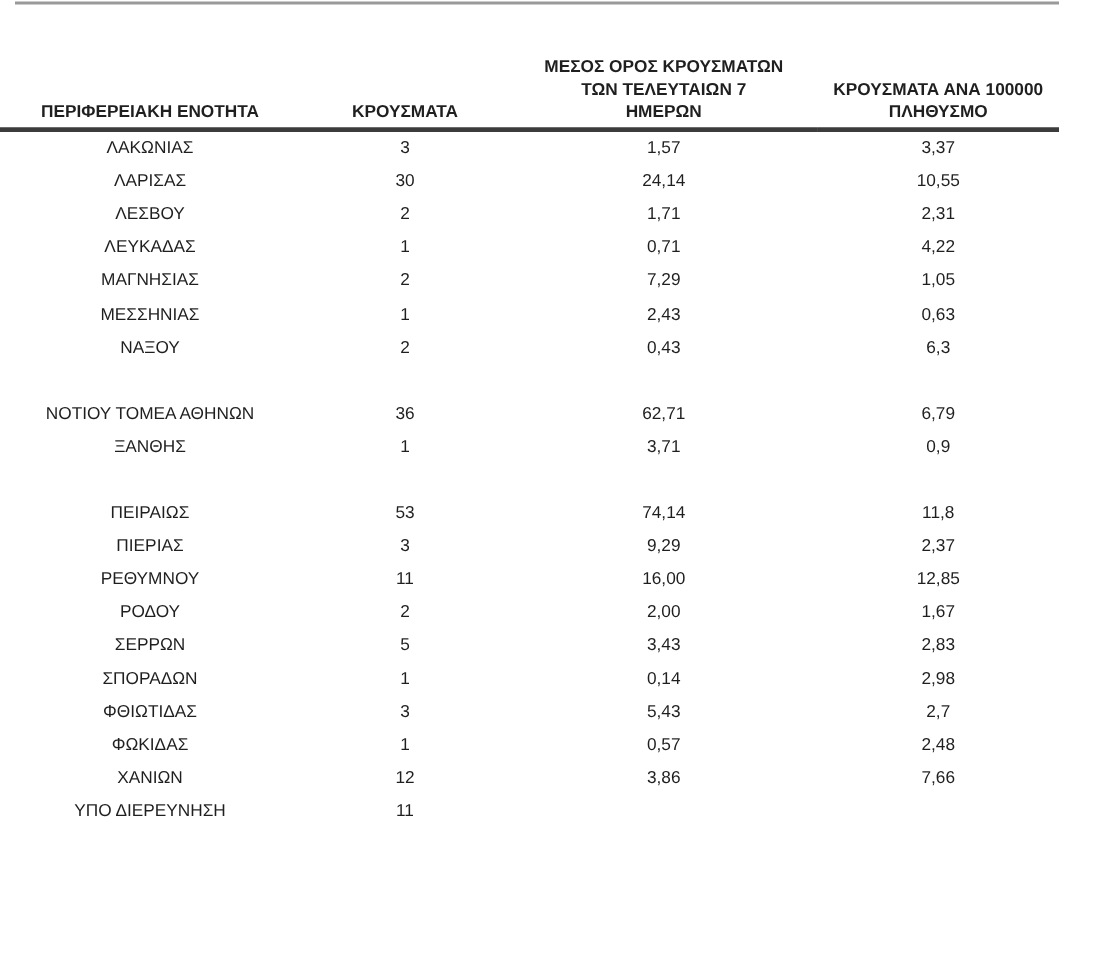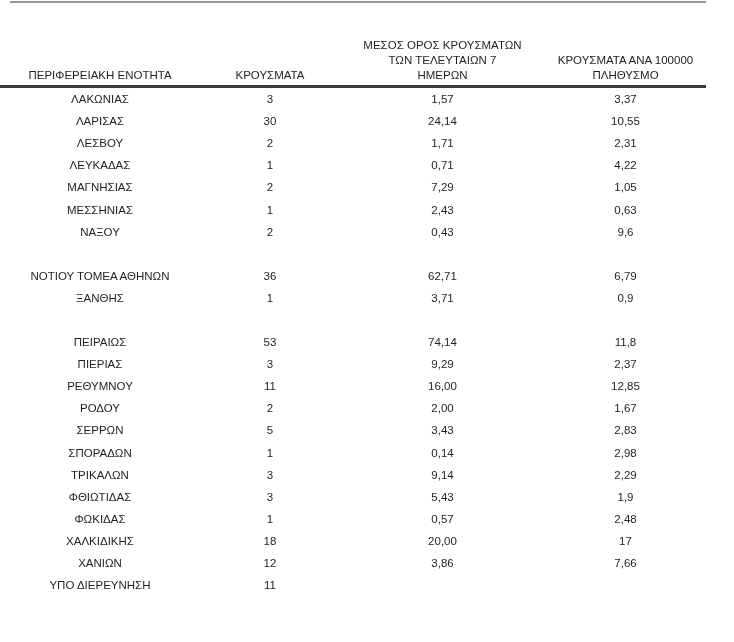--- a/index.html
+++ b/index.html
@@ -29,21 +29,21 @@
     left: 0;
     top: 0;
     width: 706px;
     border-collapse: collapse;
     table-layout: fixed;
   }
   thead th {
     height: 83px;
     vertical-align: bottom;
     padding: 0 0 2px 0;
-    font-weight: normal;
+    font-weight: bold;
     font-size: 11.5px;
     line-height: 15px;
     text-align: center;
     color: #1f1f1f;
     border-bottom: 3px solid #3c3c3c;
     box-shadow: 0 -4px 0 -3px #c4c4c4;
   }
   .hline {
     display: block;
     white-space: nowrap;
@@ -124,21 +124,21 @@
         <tr>
           <td>ΜΕΣΣΗΝΙΑΣ</td>
           <td>1</td>
           <td>2,43</td>
           <td>0,63</td>
         </tr>
         <tr>
           <td>ΝΑΞΟΥ</td>
           <td>2</td>
           <td>0,43</td>
-          <td>9,6</td>
+          <td>6,3</td>
         </tr>
         <tr>
           <td></td>
           <td></td>
           <td></td>
           <td></td>
         </tr>
         <tr>
           <td>ΝΟΤΙΟΥ ΤΟΜΕΑ ΑΘΗΝΩΝ</td>
           <td>36</td>
@@ -187,42 +187,30 @@
           <td>3,43</td>
           <td>2,83</td>
         </tr>
         <tr>
           <td>ΣΠΟΡΑΔΩΝ</td>
           <td>1</td>
           <td>0,14</td>
           <td>2,98</td>
         </tr>
         <tr>
-          <td>ΤΡΙΚΑΛΩΝ</td>
-          <td>3</td>
-          <td>9,14</td>
-          <td>2,29</td>
-        </tr>
-        <tr>
           <td>ΦΘΙΩΤΙΔΑΣ</td>
           <td>3</td>
           <td>5,43</td>
-          <td>1,9</td>
+          <td>2,7</td>
         </tr>
         <tr>
           <td>ΦΩΚΙΔΑΣ</td>
           <td>1</td>
           <td>0,57</td>
           <td>2,48</td>
-        </tr>
-        <tr>
-          <td>ΧΑΛΚΙΔΙΚΗΣ</td>
-          <td>18</td>
-          <td>20,00</td>
-          <td>17</td>
         </tr>
         <tr>
           <td>ΧΑΝΙΩΝ</td>
           <td>12</td>
           <td>3,86</td>
           <td>7,66</td>
         </tr>
         <tr>
           <td>ΥΠΟ ΔΙΕΡΕΥΝΗΣΗ</td>
           <td>11</td>

